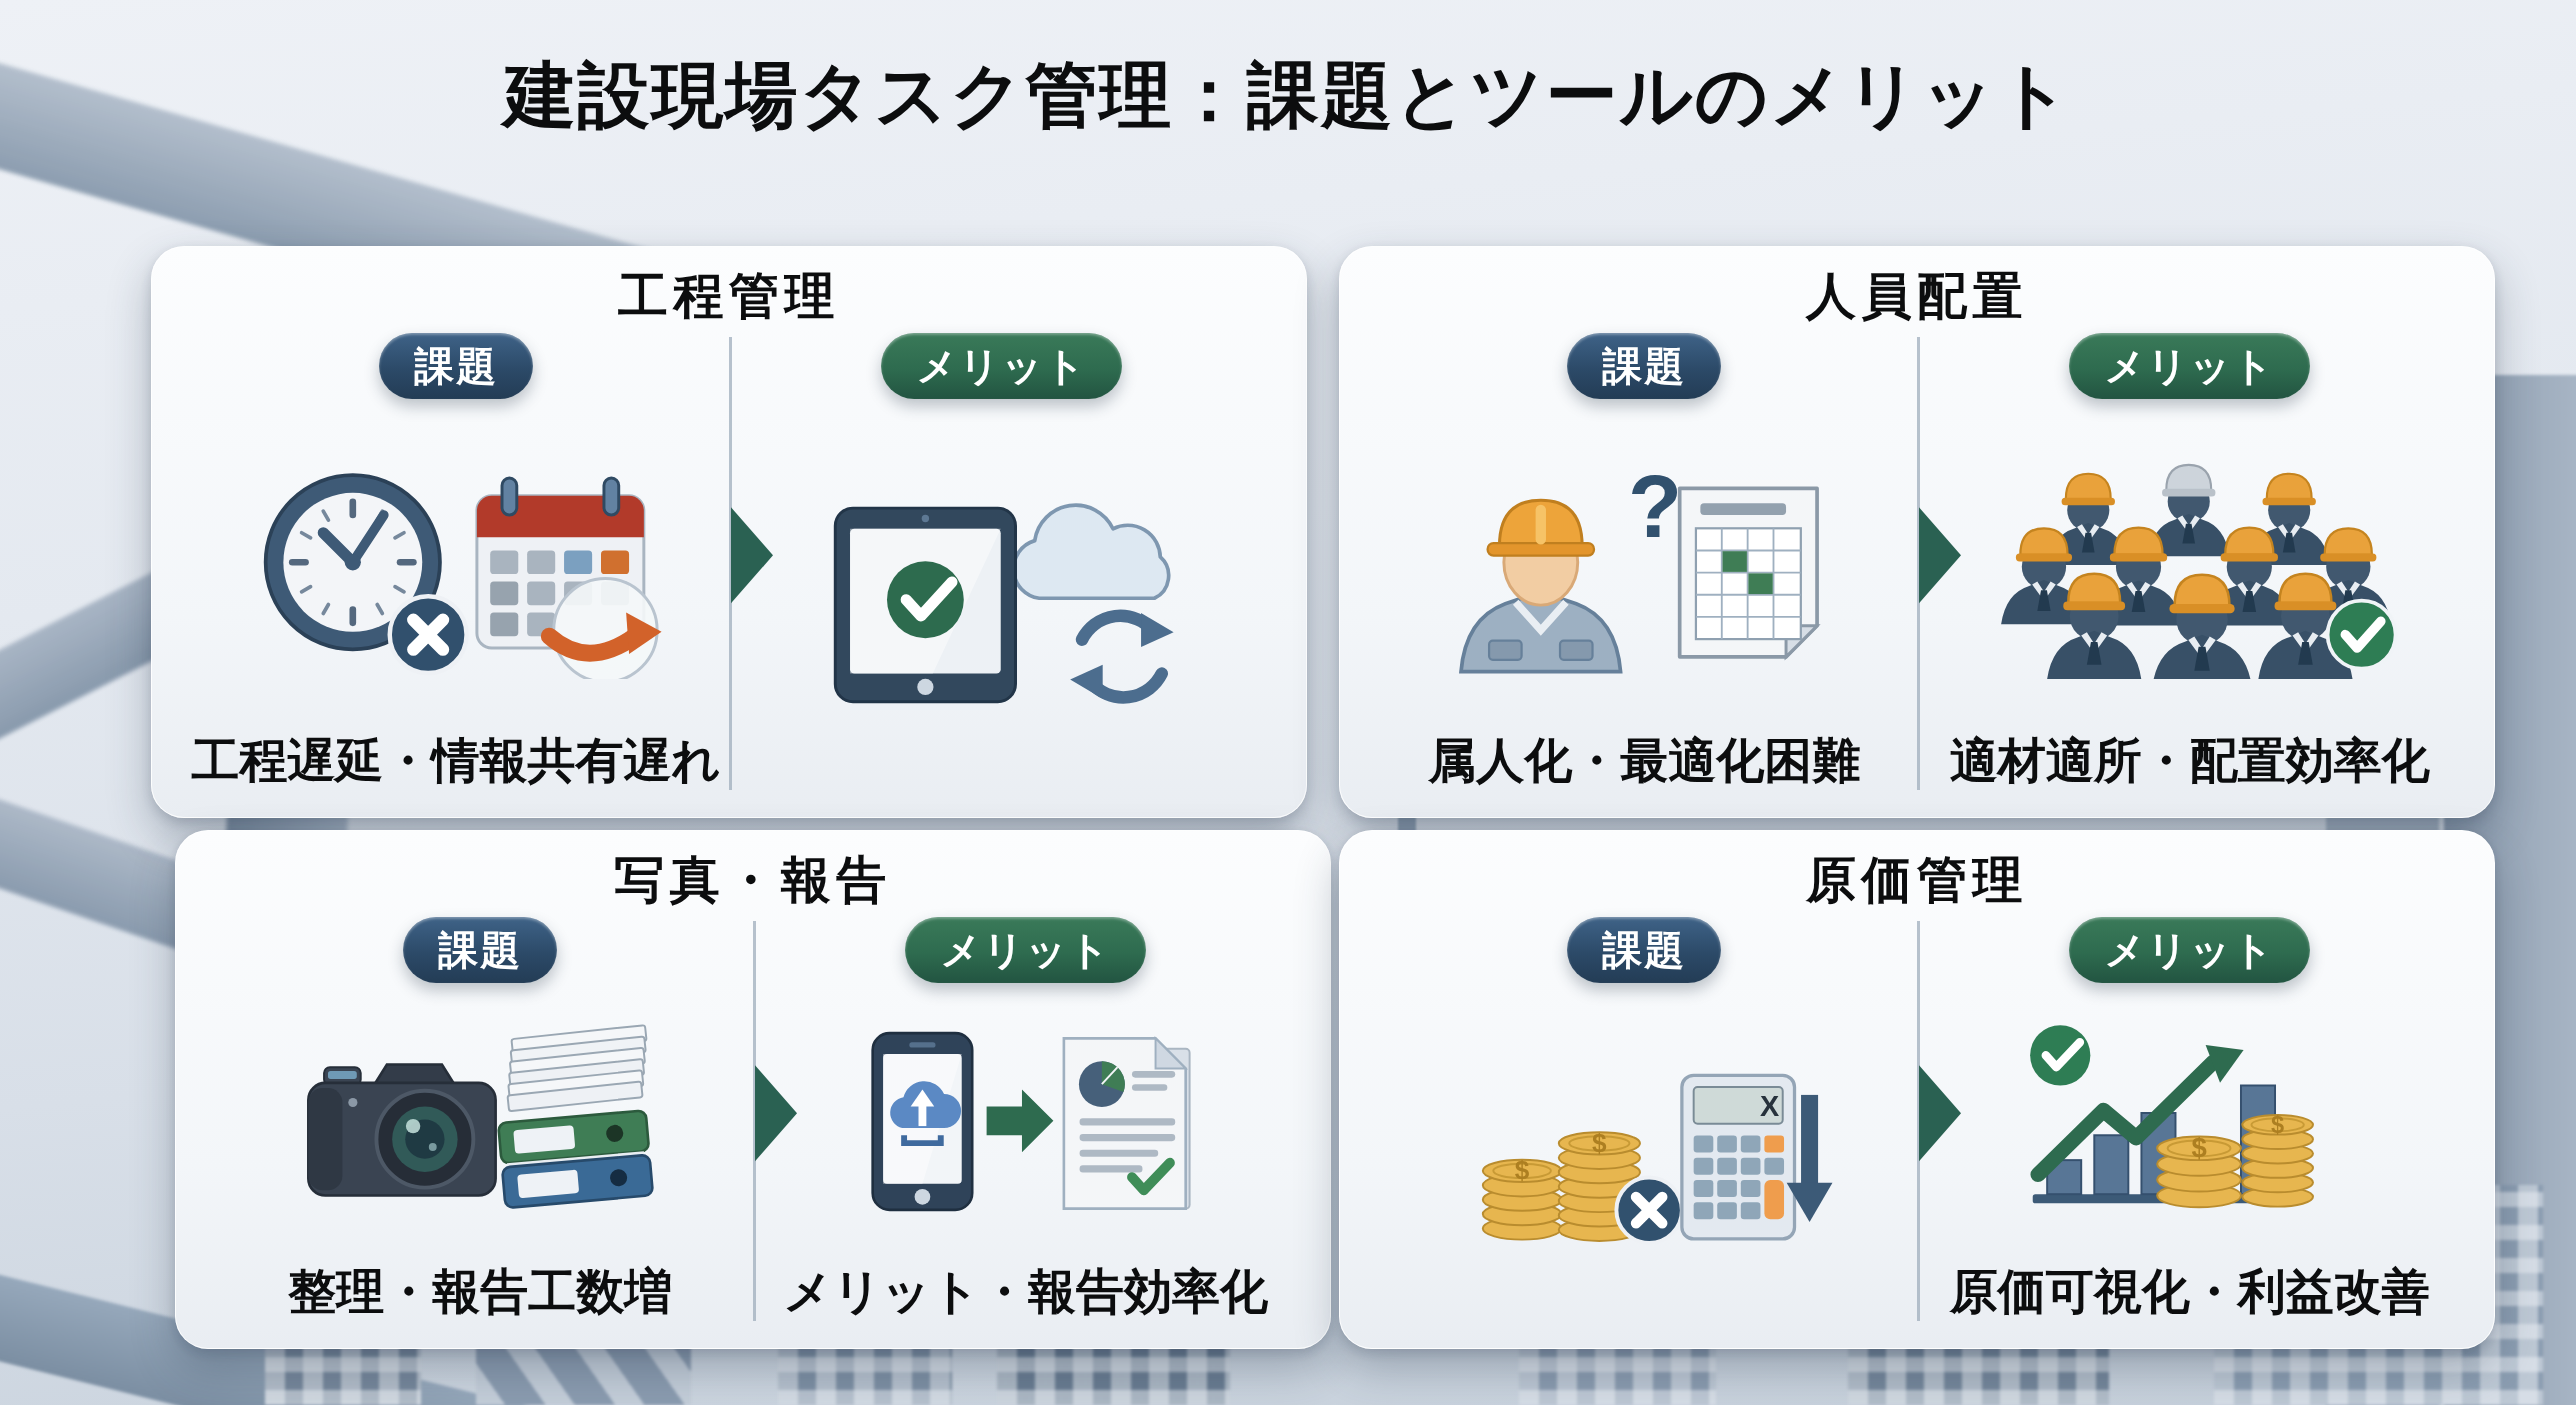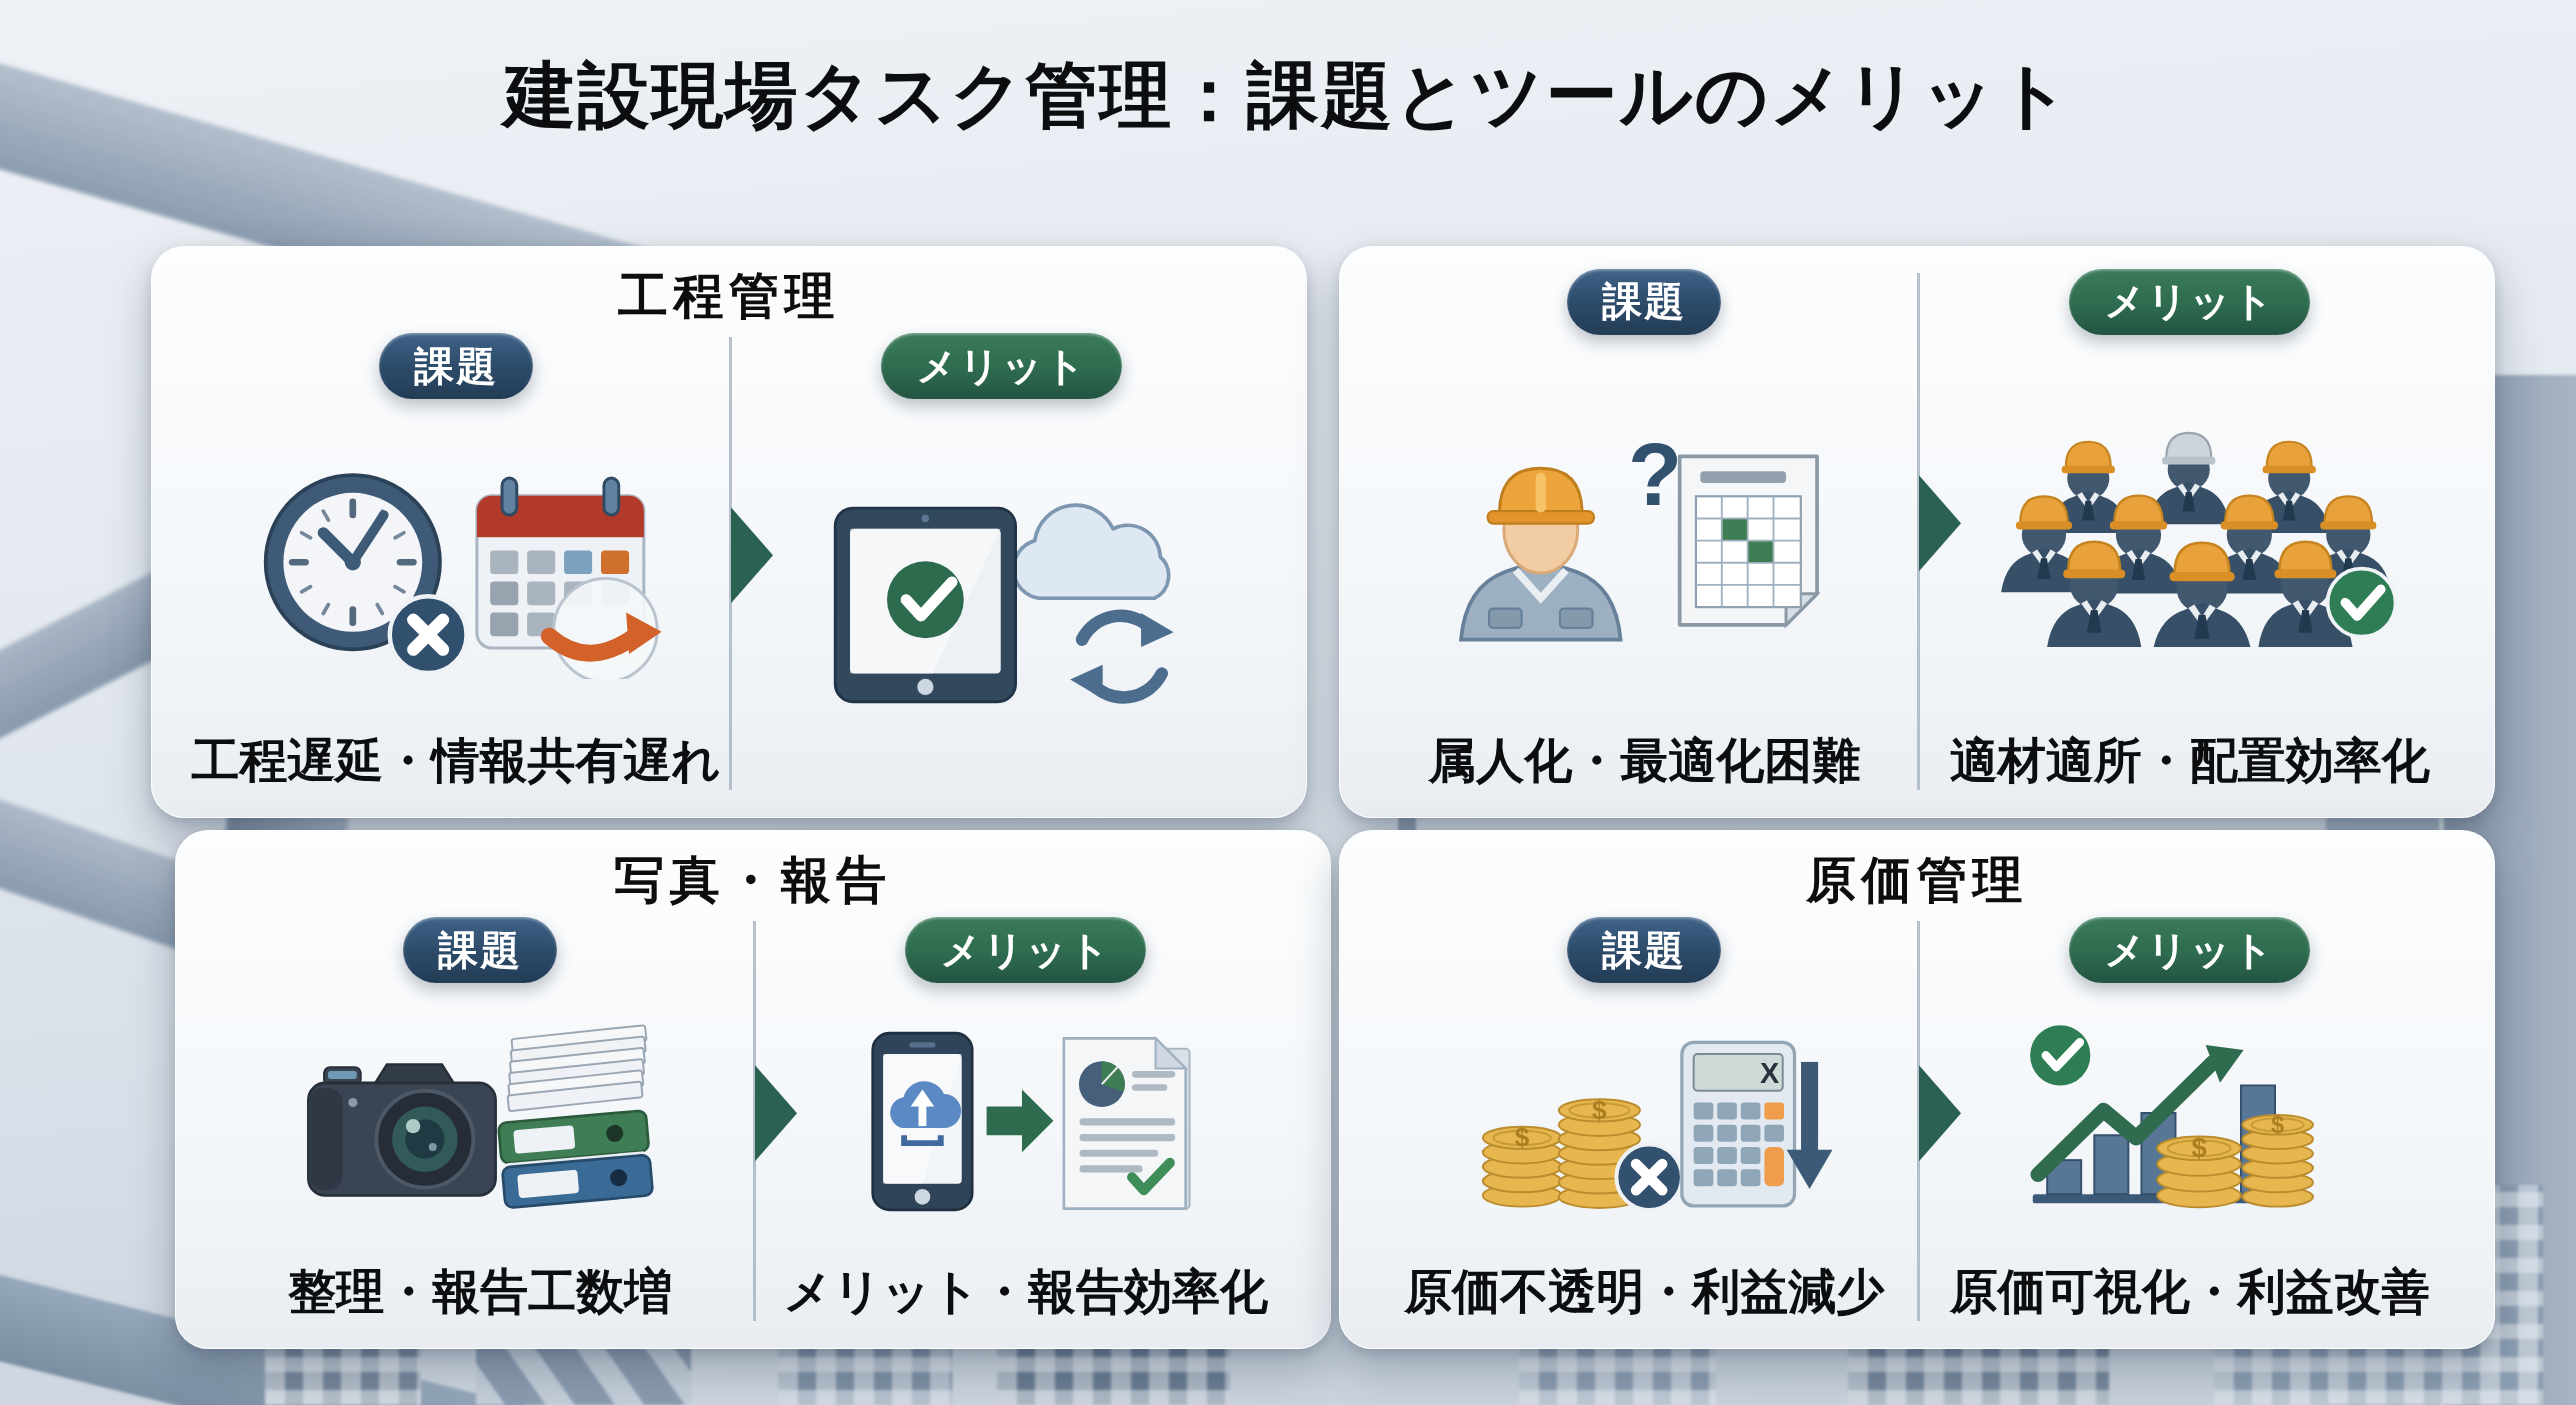--- a/index.html
+++ b/index.html
@@ -185,20 +185,21 @@
               <path d="M160 158 l20 22 l42 -46" stroke="#ffffff" stroke-width="15" fill="none" stroke-linecap="round" stroke-linejoin="round"></path>
               <circle cx="186" cy="276" r="11" fill="#cdd7e1"></circle>
             </g>
           </svg>
         </div>
       </div>
     </div>
   </section>
 
   <section class="panel pos-tr">
+    <h2 class="panel-title">人員配置</h2>
     <div class="panel-body">
       <div class="divider"></div>
       <div class="chev"></div>
       <div class="col">
         <div class="badge badge-issue">課題</div>
         <div class="cluster">
           <svg viewBox="0 0 580 310">
             <g>
               <path d="M42 300 q6-72 60-92 l48-16 l48 16 q54 20 60 92 z" fill="#9db0c2" stroke="#66809a" stroke-width="5"></path>
               <path d="M116 206 L150 244 L184 206" fill="none" stroke="#e9eef3" stroke-width="10"></path>
@@ -413,21 +414,20 @@
               </g>
               <rect x="474" y="126" width="30" height="26" rx="5" fill="#ef9d4d"></rect>
               <rect x="474" y="194" width="30" height="60" rx="9" fill="#ef9d4d"></rect>
               <g fill="#3c5a77">
                 <rect x="530" y="64" width="26" height="138"></rect>
                 <polygon points="508,198 578,198 543,258"></polygon>
               </g>
             </g>
           </svg>
         </div>
-        <div class="caption">原価不透明・利益減少</div>
       </div>
       <div class="col">
         <div class="badge badge-benefit">メリット</div>
         <div class="cluster">
           <svg viewBox="0 0 580 310">
             <g>
               <circle cx="92" cy="54" r="46" fill="#2e7d54"></circle>
               <path d="M70 54 l16 18 l36 -38" stroke="#ffffff" stroke-width="13" fill="none" stroke-linecap="round" stroke-linejoin="round"></path>
               <rect x="50" y="266" width="390" height="14" rx="4" fill="#3c5a77"></rect>
               <g fill="#587696" stroke="#35506e" stroke-width="3">

